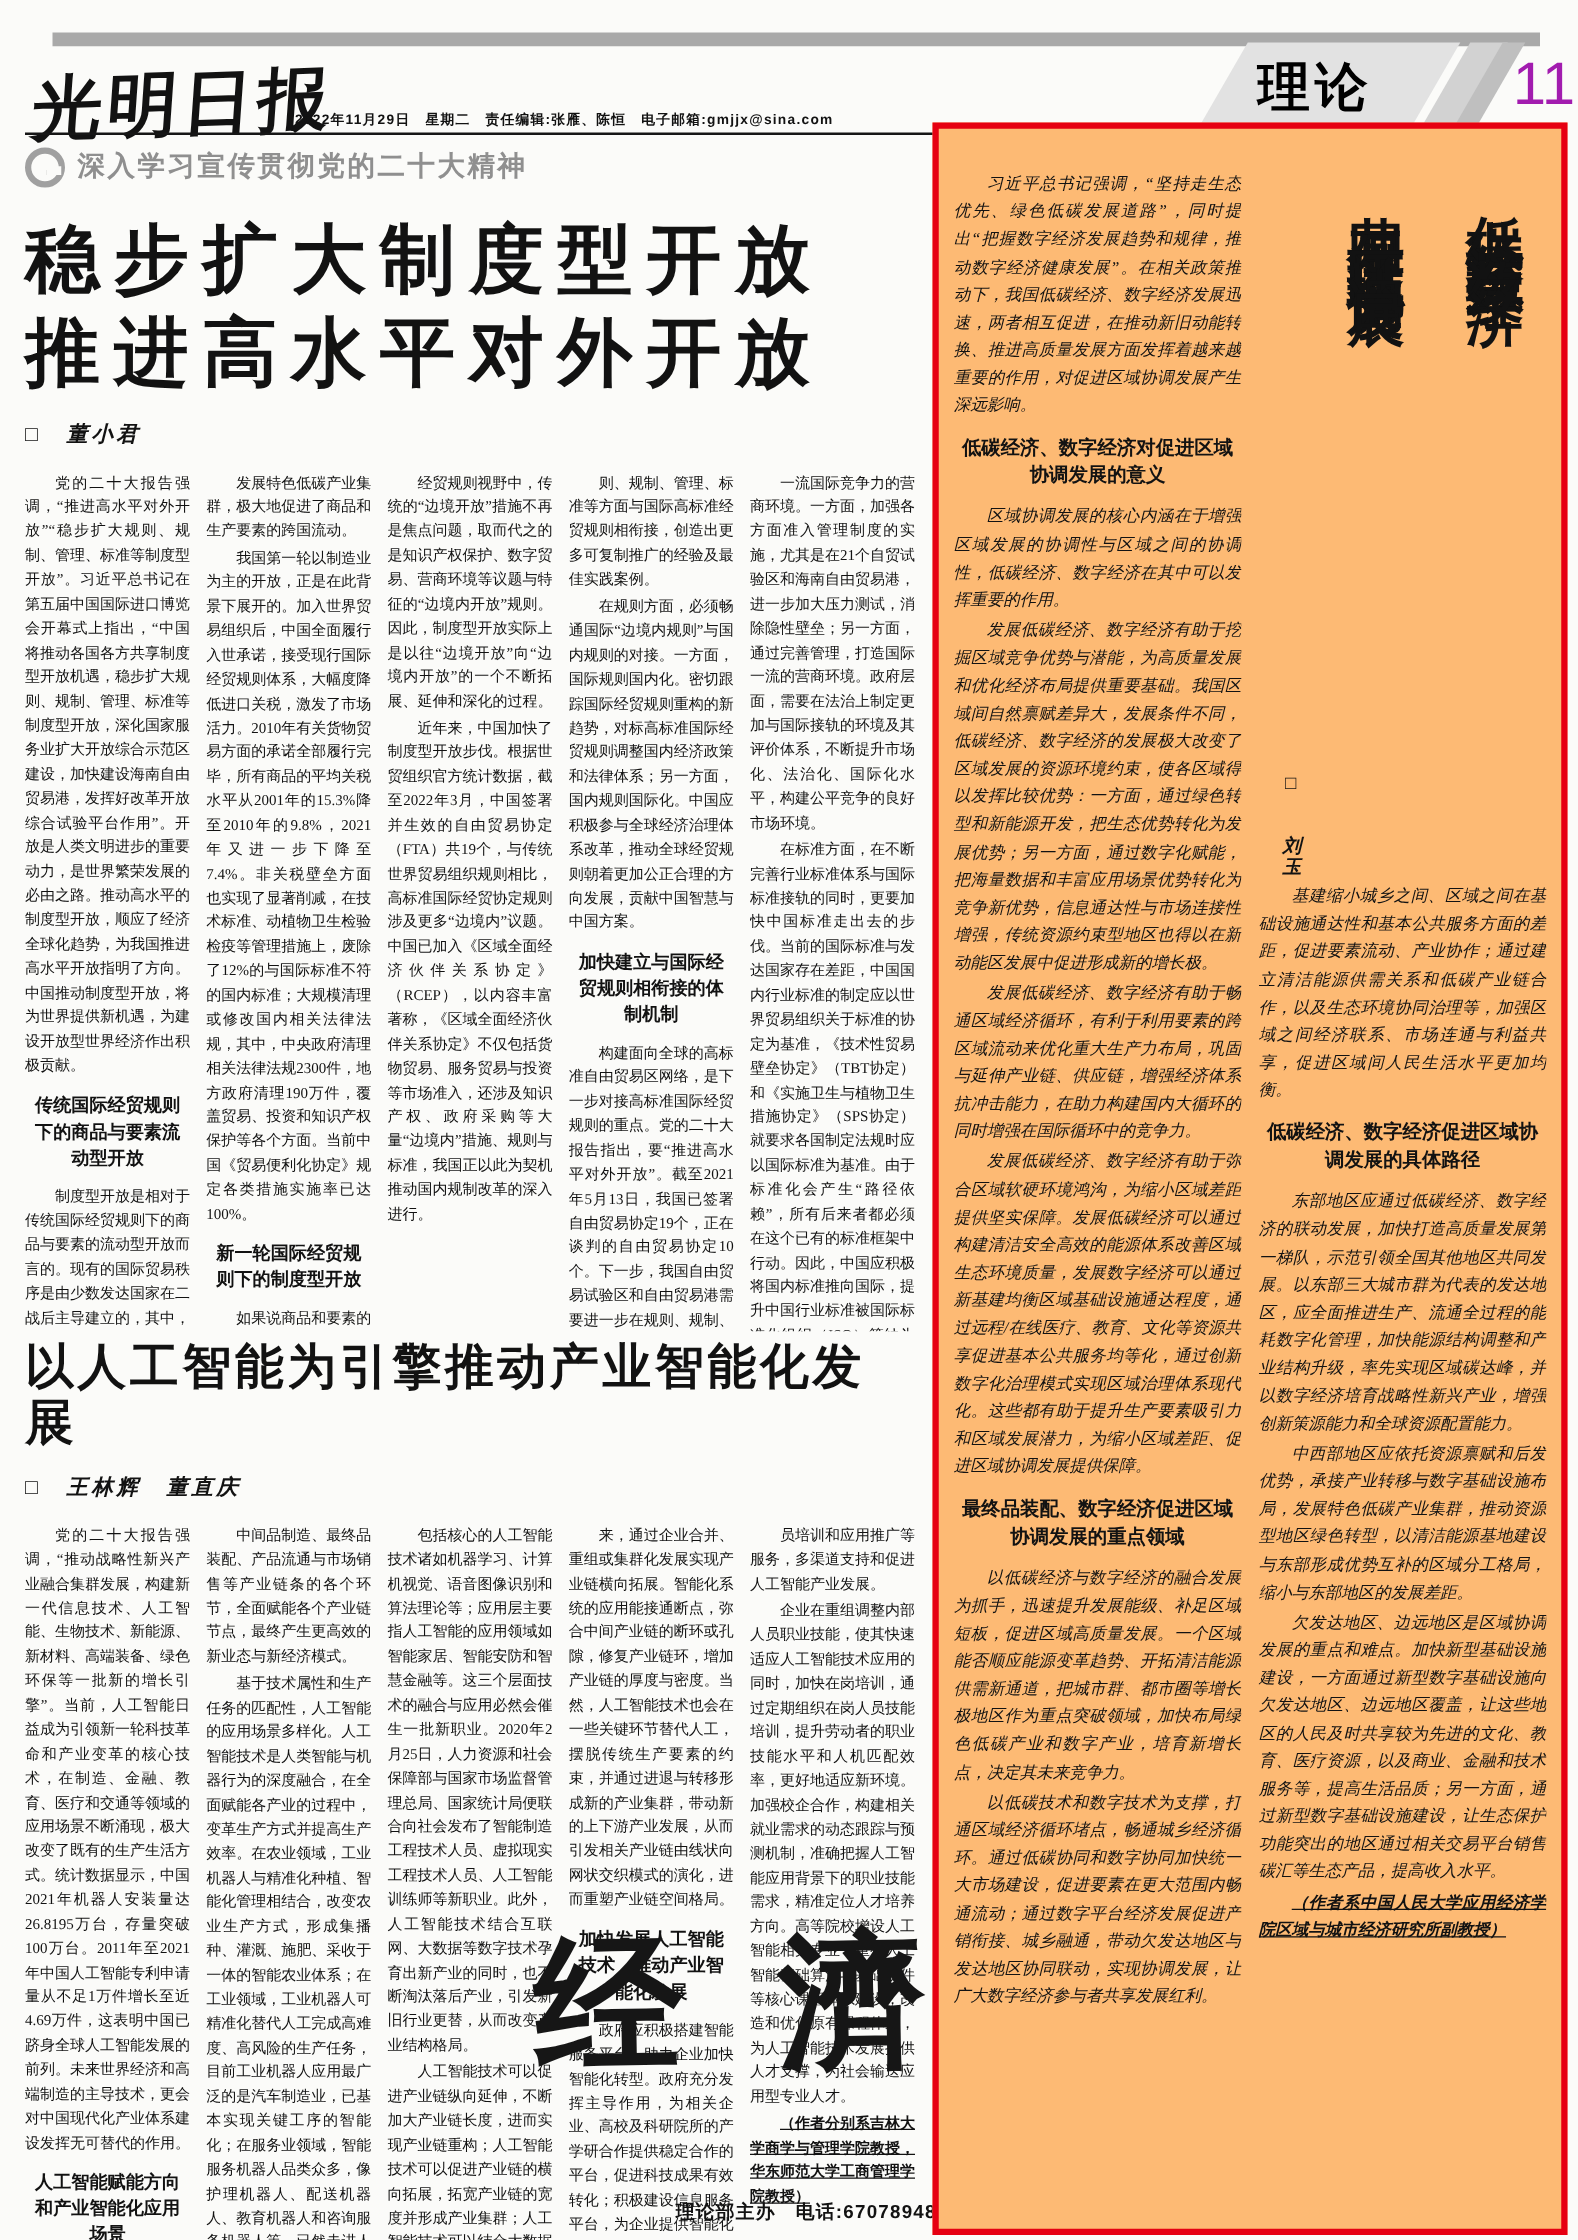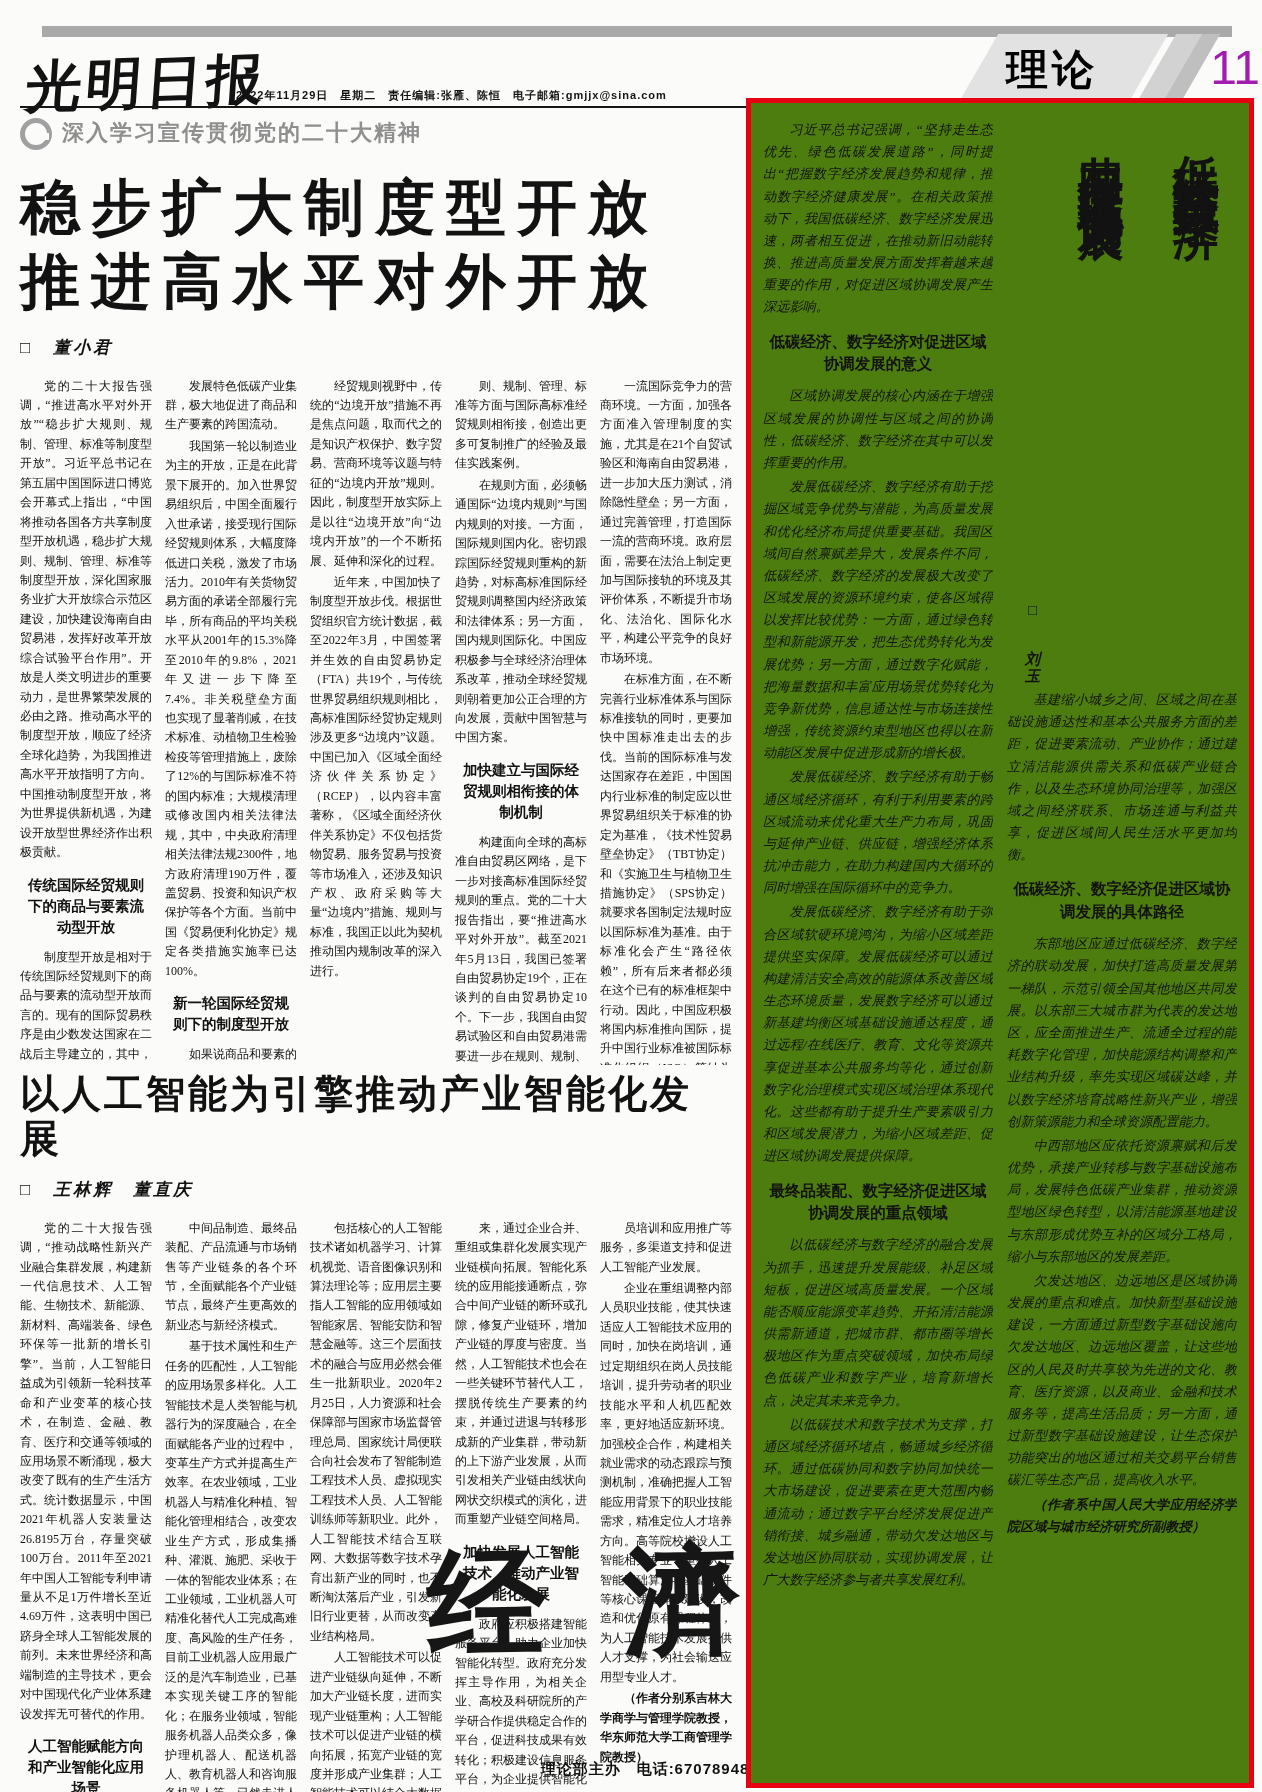--- a/index.html
+++ b/index.html
@@ -19,21 +19,21 @@
   .b-shape{position:absolute;top:0;left:48px;width:170px;height:70px;background:#e2e2e2;transform:skewX(-30deg);}
   .b-stripe1{position:absolute;top:0;left:226px;width:30px;height:70px;background:#d2d2d2;transform:skewX(-30deg);}
   .b-stripe2{position:absolute;top:0;left:252px;width:18px;height:70px;background:#bfbfbf;transform:skewX(-30deg);}
   .section-label{position:absolute;top:8px;left:76px;font-size:42px;font-weight:900;color:#000000;
     letter-spacing:4px;font-family:Liberation Serif, serif;}
   .page-no{position:absolute;top:6px;right:0;font-size:48px;font-family:"Liberation Sans",sans-serif;color:#a21caf;}
   
   .nc p{margin:0 0 2px 0;text-indent:2em;text-align:justify;}
   .nc .sub{font-weight:bold;text-align:center;font-size:14.5px;line-height:1.45;margin:12px 4px 10px 4px;
     font-family:"Liberation Sans",sans-serif;}
-  .nc .credit{font-weight:bold;}
+  .nc .credit{font-weight:bold;text-decoration:underline;}
   
   .a1{position:absolute;left:20px;top:118px;width:712px;}
   .kicker{display:flex;gap:10px;color:#8f8f8f;font-family:"Liberation Sans",sans-serif;}
   .g-icon{width:32px;height:32px;border-radius:50%;border:5px solid #a0a0a0;box-sizing:border-box;position:relative;}
   .g-icon::after{content:"";position:absolute;right:-2px;top:10px;width:12px;height:7px;background:#fbfbf9;}
   .g-icon::before{content:"";position:absolute;right:-1px;top:13px;width:11px;height:4px;background:#a0a0a0;}
   .kicker-text{font-size:22px;font-weight:bold;letter-spacing:2px;}
   .a1 .headline{margin-top:22px;font-size:60px;font-weight:900;letter-spacing:11px;line-height:1.23;
     font-family:"Liberation Serif",serif;}
   .byline{margin-top:16px;font-size:17px;font-weight:bold;font-style:italic;letter-spacing:3px;}
@@ -44,21 +44,21 @@
   .a2{position:absolute;left:20px;top:1072px;width:712px;}
   .a2 .headline{font-size:39px;font-weight:900;letter-spacing:3px;line-height:1.15;}
   .a2 .col{height:592px;}
   .calligraphy{position:absolute;left:408px;top:452px;width:340px;height:230px;
     font-size:118px;font-weight:900;letter-spacing:18px;color:#161616;
     font-family:"DejaVu Serif",serif;transform:rotate(-1deg);white-space:nowrap;}
   .dept-line{position:absolute;left:500px;top:688px;width:250px;font-size:15px;font-weight:bold;
     font-family:"Liberation Sans",sans-serif;letter-spacing:1px;text-align:center;}
   
   .redbox{position:absolute;left:746px;top:98px;width:508px;height:1690px;box-sizing:border-box;
-    border:5px solid #e60012;background:#4d7c0f;padding:16px 12px;}
+    border:5px solid #e60012;background:#fdba74;padding:33px 12px;}
   .rb-inner{display:flex;gap:14px;height:100%;}
   .rb-col{flex:1 1 0;font-size:13.2px;line-height:1.68;overflow:hidden;}
   .rb-col p{font-style:italic;font-family:"Liberation Serif",serif;}
   .rb-col .sub{font-style:normal;font-size:15.5px;}
   .title-block{height:560px;display:flex;justify-content:flex-end;gap:18px;padding-right:2px;margin-bottom:10px;}
   .v-title{writing-mode:vertical-rl;font-size:46px;font-weight:900;letter-spacing:7px;
     font-family:"Liberation Serif",serif;}
   .v-byline{writing-mode:vertical-rl;font-size:15px;font-weight:bold;font-style:italic;
     letter-spacing:8px;align-self:flex-end;padding-bottom:14px;}
 </style>

